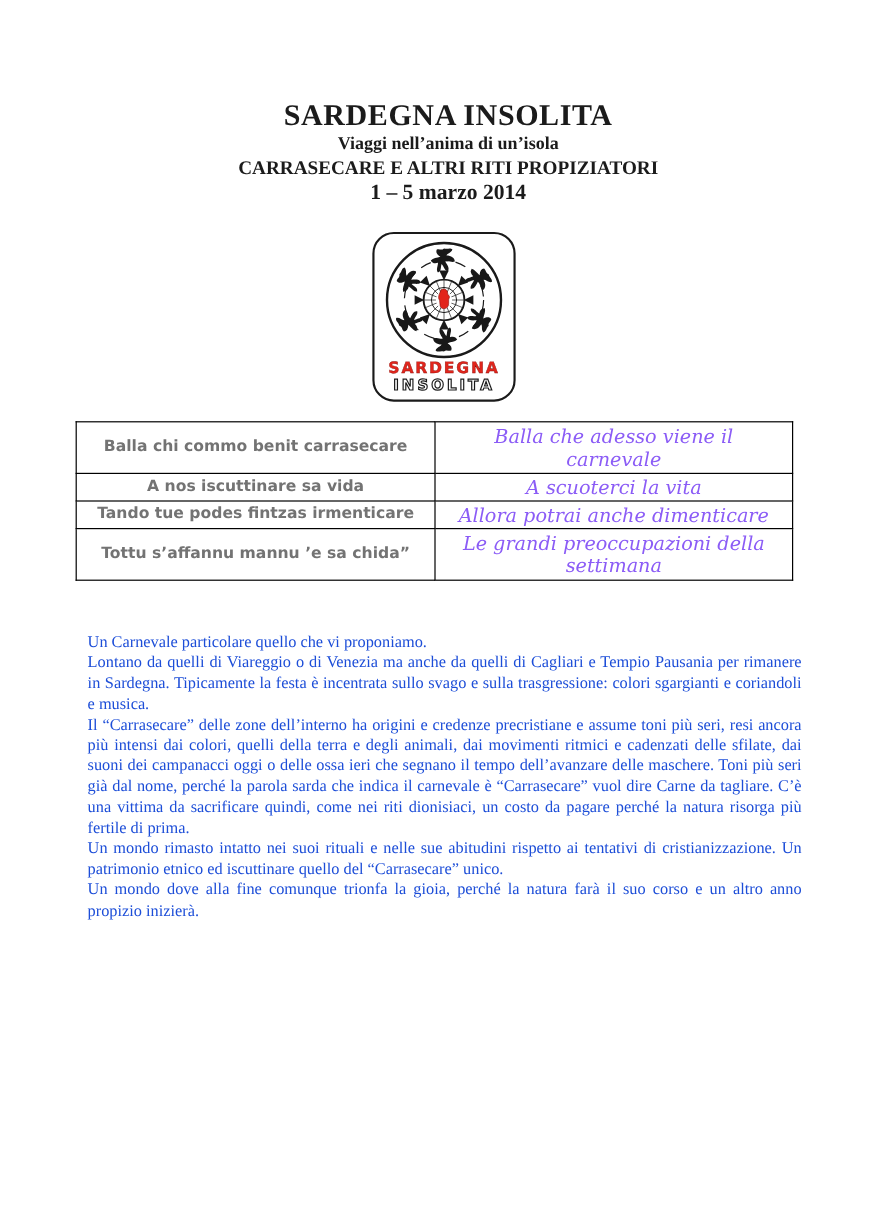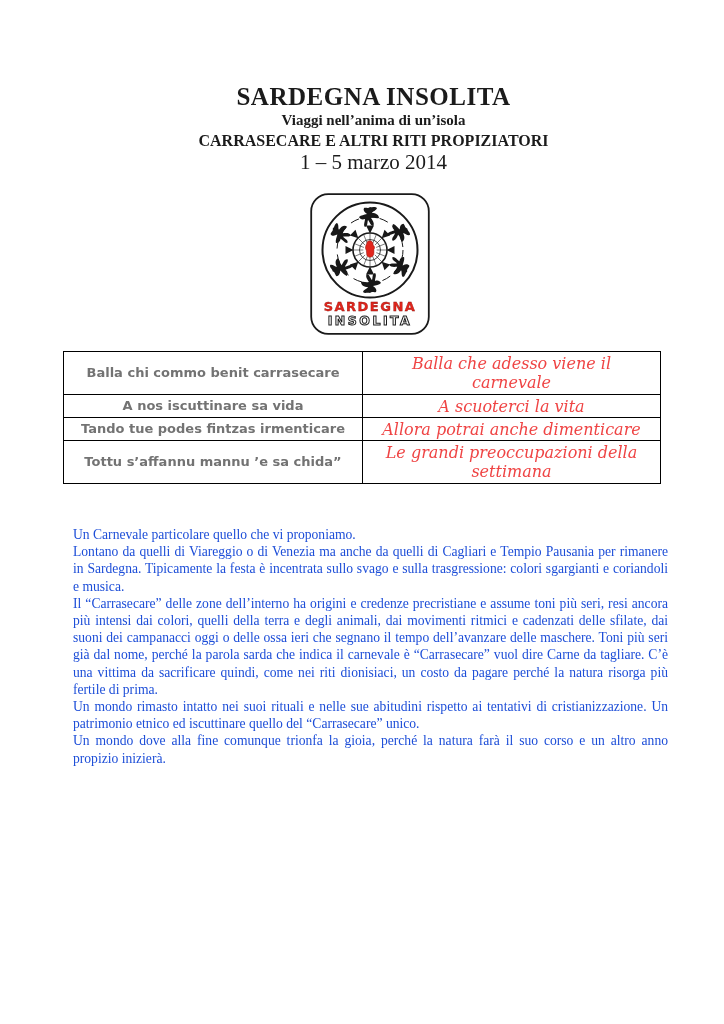--- a/index.html
+++ b/index.html
@@ -35,22 +35,22 @@
     line-height: 1.1;
   }
   .doc-heading {
     margin: 3px 0 0 0;
     font-size: 16px;
     font-weight: bold;
     line-height: 1.1;
   }
   .doc-date {
     margin: 2px 0 7px 0;
-    font-size: 21px;
-    font-weight: normal;
+    font-size: 18px;
+    font-weight: bold;
     line-height: 1.1;
   }
 
   
   .logo-box {
     position: absolute;
     top: 193px; left: 302px;
     width: 136px; height: 142px;
   }
   .logo-box svg { display: block; width: 100%; height: 100%; }
@@ -76,21 +76,21 @@
     font-weight: bold;
     font-size: 13px;
     line-height: 18px;
     color: #737373;
   }
   .ital-cell {
     font-family: "DejaVu Serif", cursive;
     font-style: italic;
     font-size: 16px;
     line-height: 19px;
-    color: #ef4444;
+    color: #8b5cf6;
   }
   .ital-line { display: block; }
   .row-tall td { height: 40px; }
   .row-short td { height: 20px; }
 
   
   .body-text {
     position: absolute;
     top: 526px; left: 65px;
     width: 595px;

